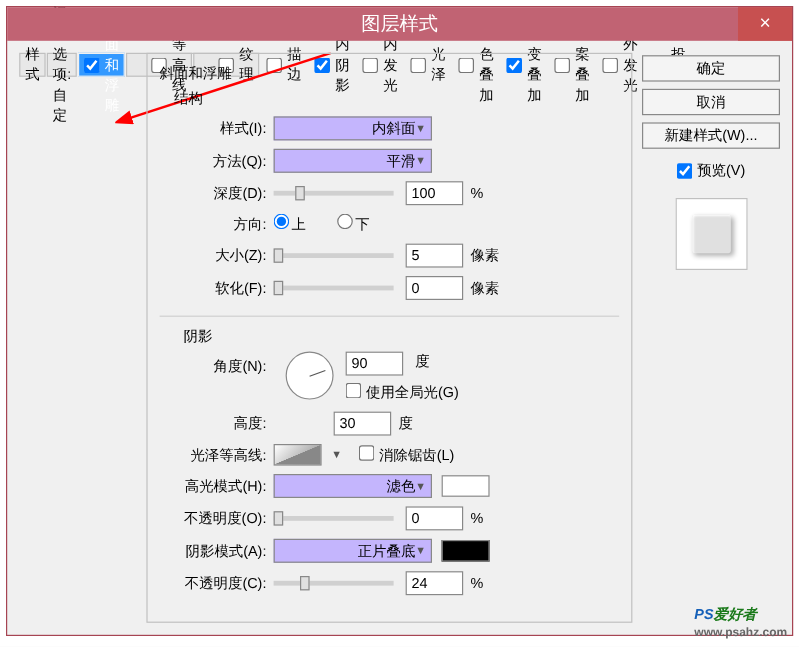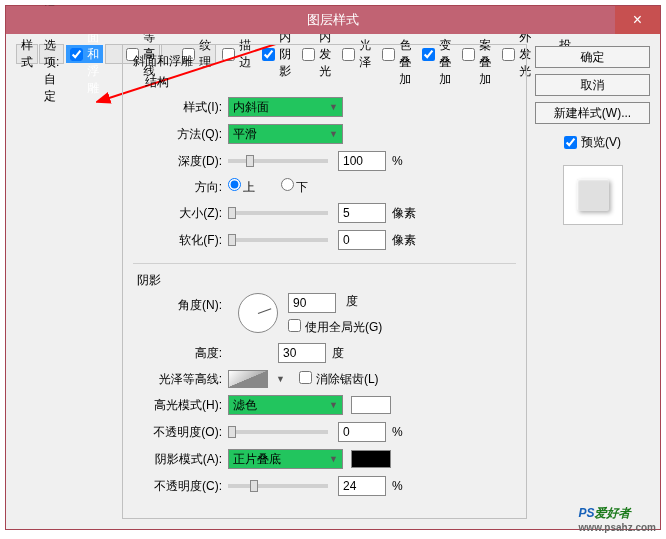--- a/index.html
+++ b/index.html
@@ -1,39 +1,39 @@
 <!DOCTYPE html>
 <html><head>
 <meta charset="utf-8">
 <style>
 * { box-sizing: border-box; margin: 0; padding: 0; font-family: "Microsoft YaHei", SimSun, sans-serif; font-size: 12px; }
 body { background: #fff; width: 666px; height: 539px; position: relative; }
 .dialog { position: absolute; left: 5px; top: 5px; width: 656px; height: 525px; background: #f0f0f0; border: 1px solid #a64452; }
 .titlebar { height: 28px; background: #c16373; color: #fff; display: flex; align-items: center; justify-content: center; position: relative; }
-.titlebar .title { font-size: 13px; }
+.titlebar .title { font-size: 16px; }
 .close-btn { position: absolute; right: 0; top: 0; width: 45px; height: 28px; background: #c75050; color: #fff; display: flex; align-items: center; justify-content: center; font-size: 16px; cursor: pointer; }
 .content { display: flex; padding: 10px; gap: 8px; height: calc(100% - 28px); }
 .left-panel { width: 98px; display: flex; flex-direction: row; gap: 1px; }
 .left-item { height: 20px; display: flex; align-items: center; padding: 0 4px; background: #f0f0f0; border: 1px solid #f0f0f0; }
 .left-item.header { background: #e8e8e8; border: 1px solid #c0c0c0; }
 .left-item.selected { background: #3399ff; color: #fff; }
 .left-item.sub { padding-left: 20px; }
 .left-item input[type=checkbox] { margin-right: 4px; }
 .middle-panel { flex: 1; border: 1px solid #c0c0c0; padding: 8px 10px; display: flex; flex-direction: column; position: relative; }
 .group-title { margin-bottom: 4px; }
 .sub-group-title { margin-left: 12px; margin-bottom: 6px; }
 .row { display: flex; align-items: center; margin-bottom: 7px; }
 .row-label { width: 95px; text-align: right; padding-right: 6px; }
 .slider { width: 100px; height: 4px; background: #d0d0d0; position: relative; margin-right: 10px; }
 .slider .thumb { position: absolute; top: -4px; width: 8px; height: 12px; background: #e0e0e0; border: 1px solid #888; }
 .num-input { width: 48px; height: 20px; border: 1px solid #888; background: #fff; text-align: left; padding: 0 4px; }
 .unit { margin-left: 6px; }
 .radio-group { display: flex; align-items: center; gap: 6px; }
 .radio-group input { margin-right: 2px; }
-.select { width: 115px; height: 20px; border: 1px solid #888; background: #22c55e; padding: 0 4px; display: flex; align-items: center; justify-content: space-between; }
+.select { width: 132px; height: 20px; border: 1px solid #888; background: #c4b5fd; padding: 0 4px; display: flex; align-items: center; justify-content: flex-end; }
 .select .arrow { font-size: 9px; color: #555; }
 .divider { height: 1px; background: #d0d0d0; margin: 6px 0 8px; }
 .angle-widget { width: 40px; height: 40px; border: 1px solid #888; border-radius: 50%; background: #fff; position: relative; margin: 0 10px; }
 .angle-widget::after { content: ''; position: absolute; left: 50%; top: 50%; width: 14px; height: 1px; background: #555; transform-origin: left; transform: rotate(-20deg); }
 .swatch { width: 40px; height: 18px; border: 1px solid #888; display: inline-block; }
 .swatch.gray { background: linear-gradient(135deg, #fff 0%, #888 100%); position: relative; }
 .swatch.gray::after { content:''; position:absolute; left:0; top:0; right:0; bottom:0; background: linear-gradient(to bottom right, transparent 49%, #888 50%);}
 .swatch.white { background: #fff; }
 .swatch.black { background: #000; }
 .right-panel { width: 115px; display: flex; flex-direction: column; align-items: center; gap: 6px; padding-top: 2px; }
@@ -170,21 +170,21 @@
       <div class="row">
           <span class="row-label">软化(F):</span>
         <div class="slider">
             <div class="thumb" style="left:0"></div>
           </div>
         <input class="num-input" value="0" style="">
         <span class="unit">像素</span>
         </div>
 
       <div class="divider"></div>
-      <div class="group-title" style="margin-left:4px">阴影</div>
+      <div class="group-title" style="margin-left:20px">阴影</div>
 
       <div class="row" style="align-items:flex-start">
         <span class="row-label" style="padding-top:4px">角度(N):</span>
         <div class="angle-widget"></div>
         <div>
           <div class="chk-row" style="margin-bottom:6px">
               <input class="num-input" value="90" style="">
               <span class="unit">度</span>
             </div>
           <div class="chk-row">

